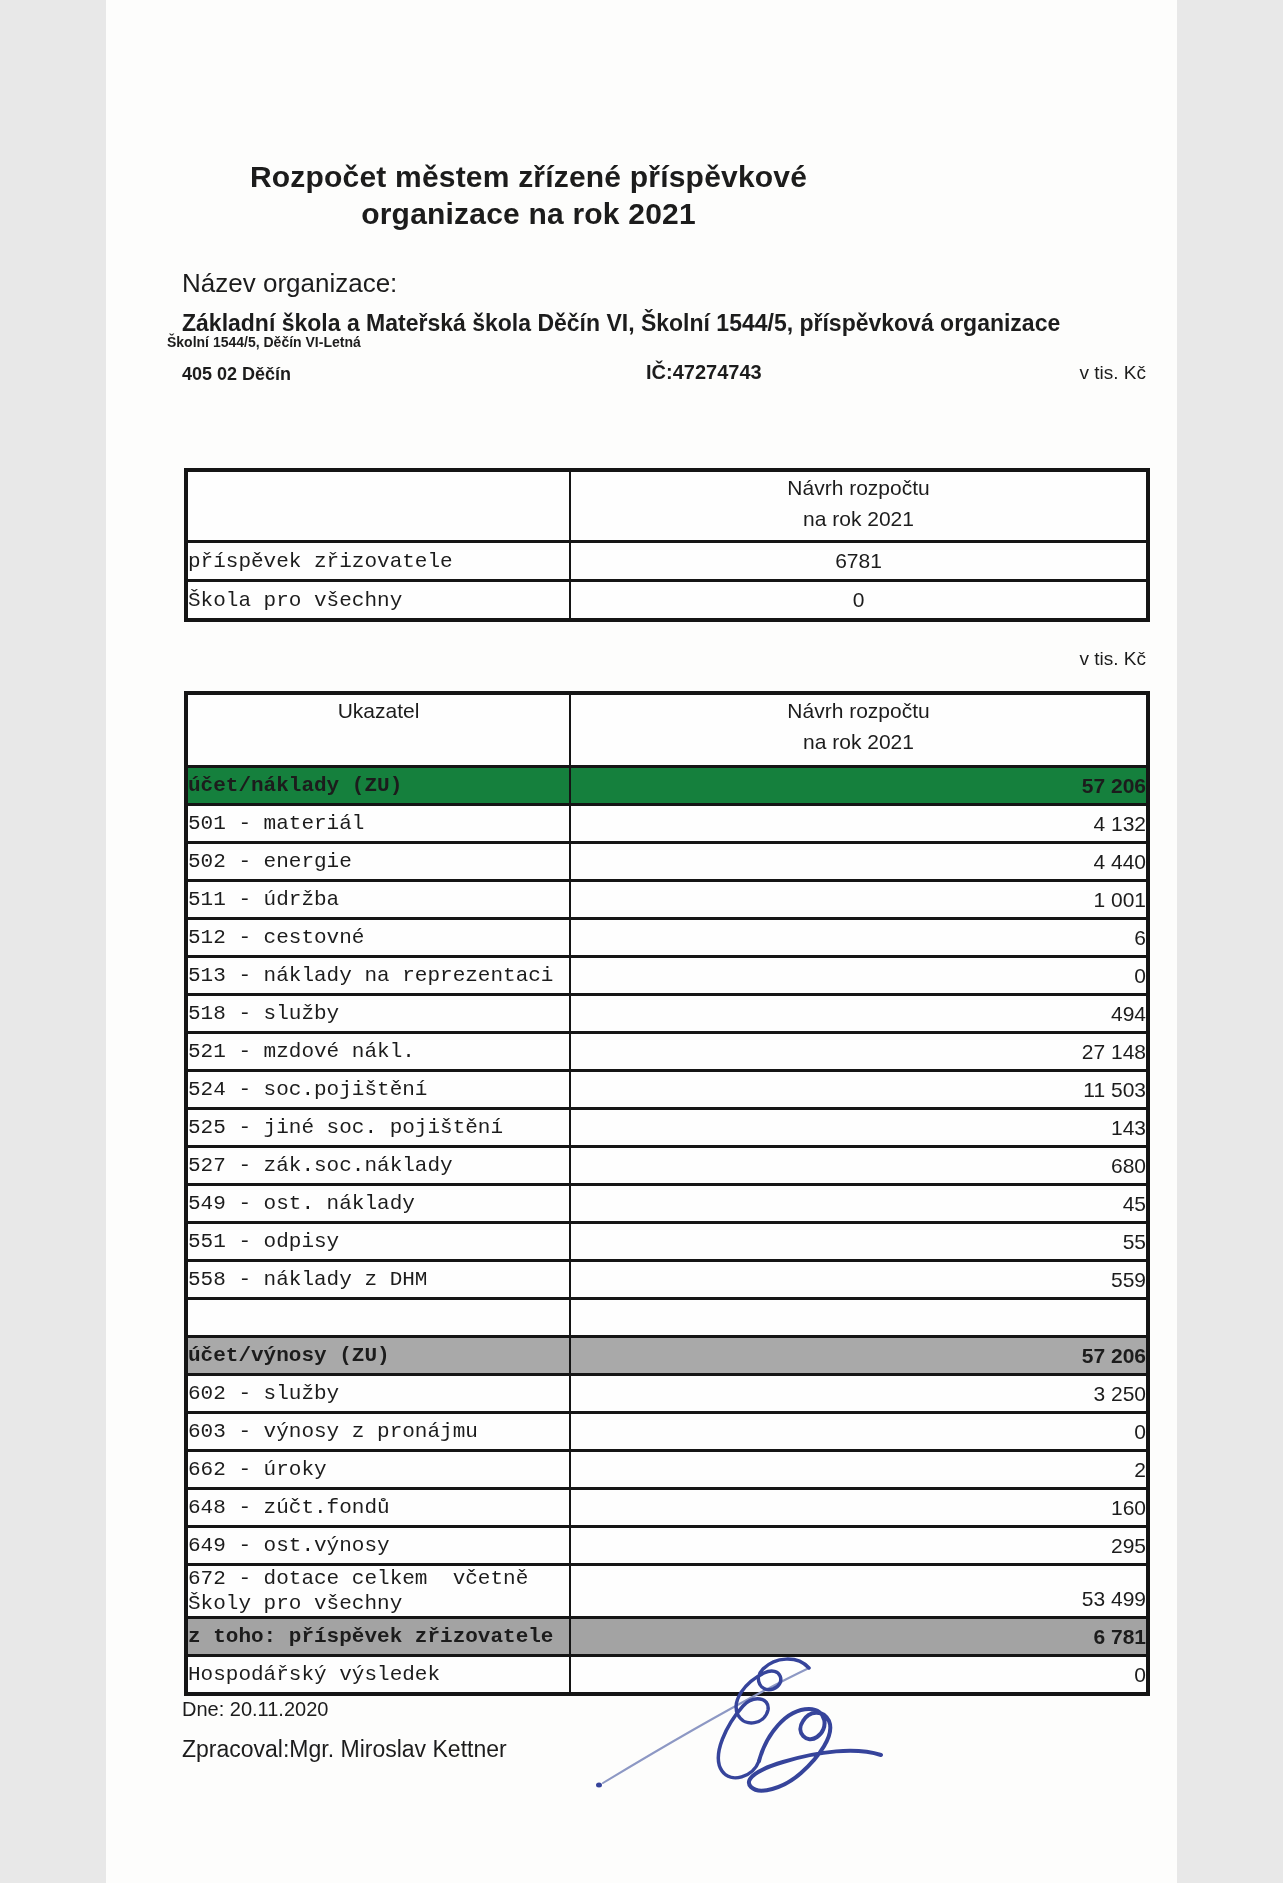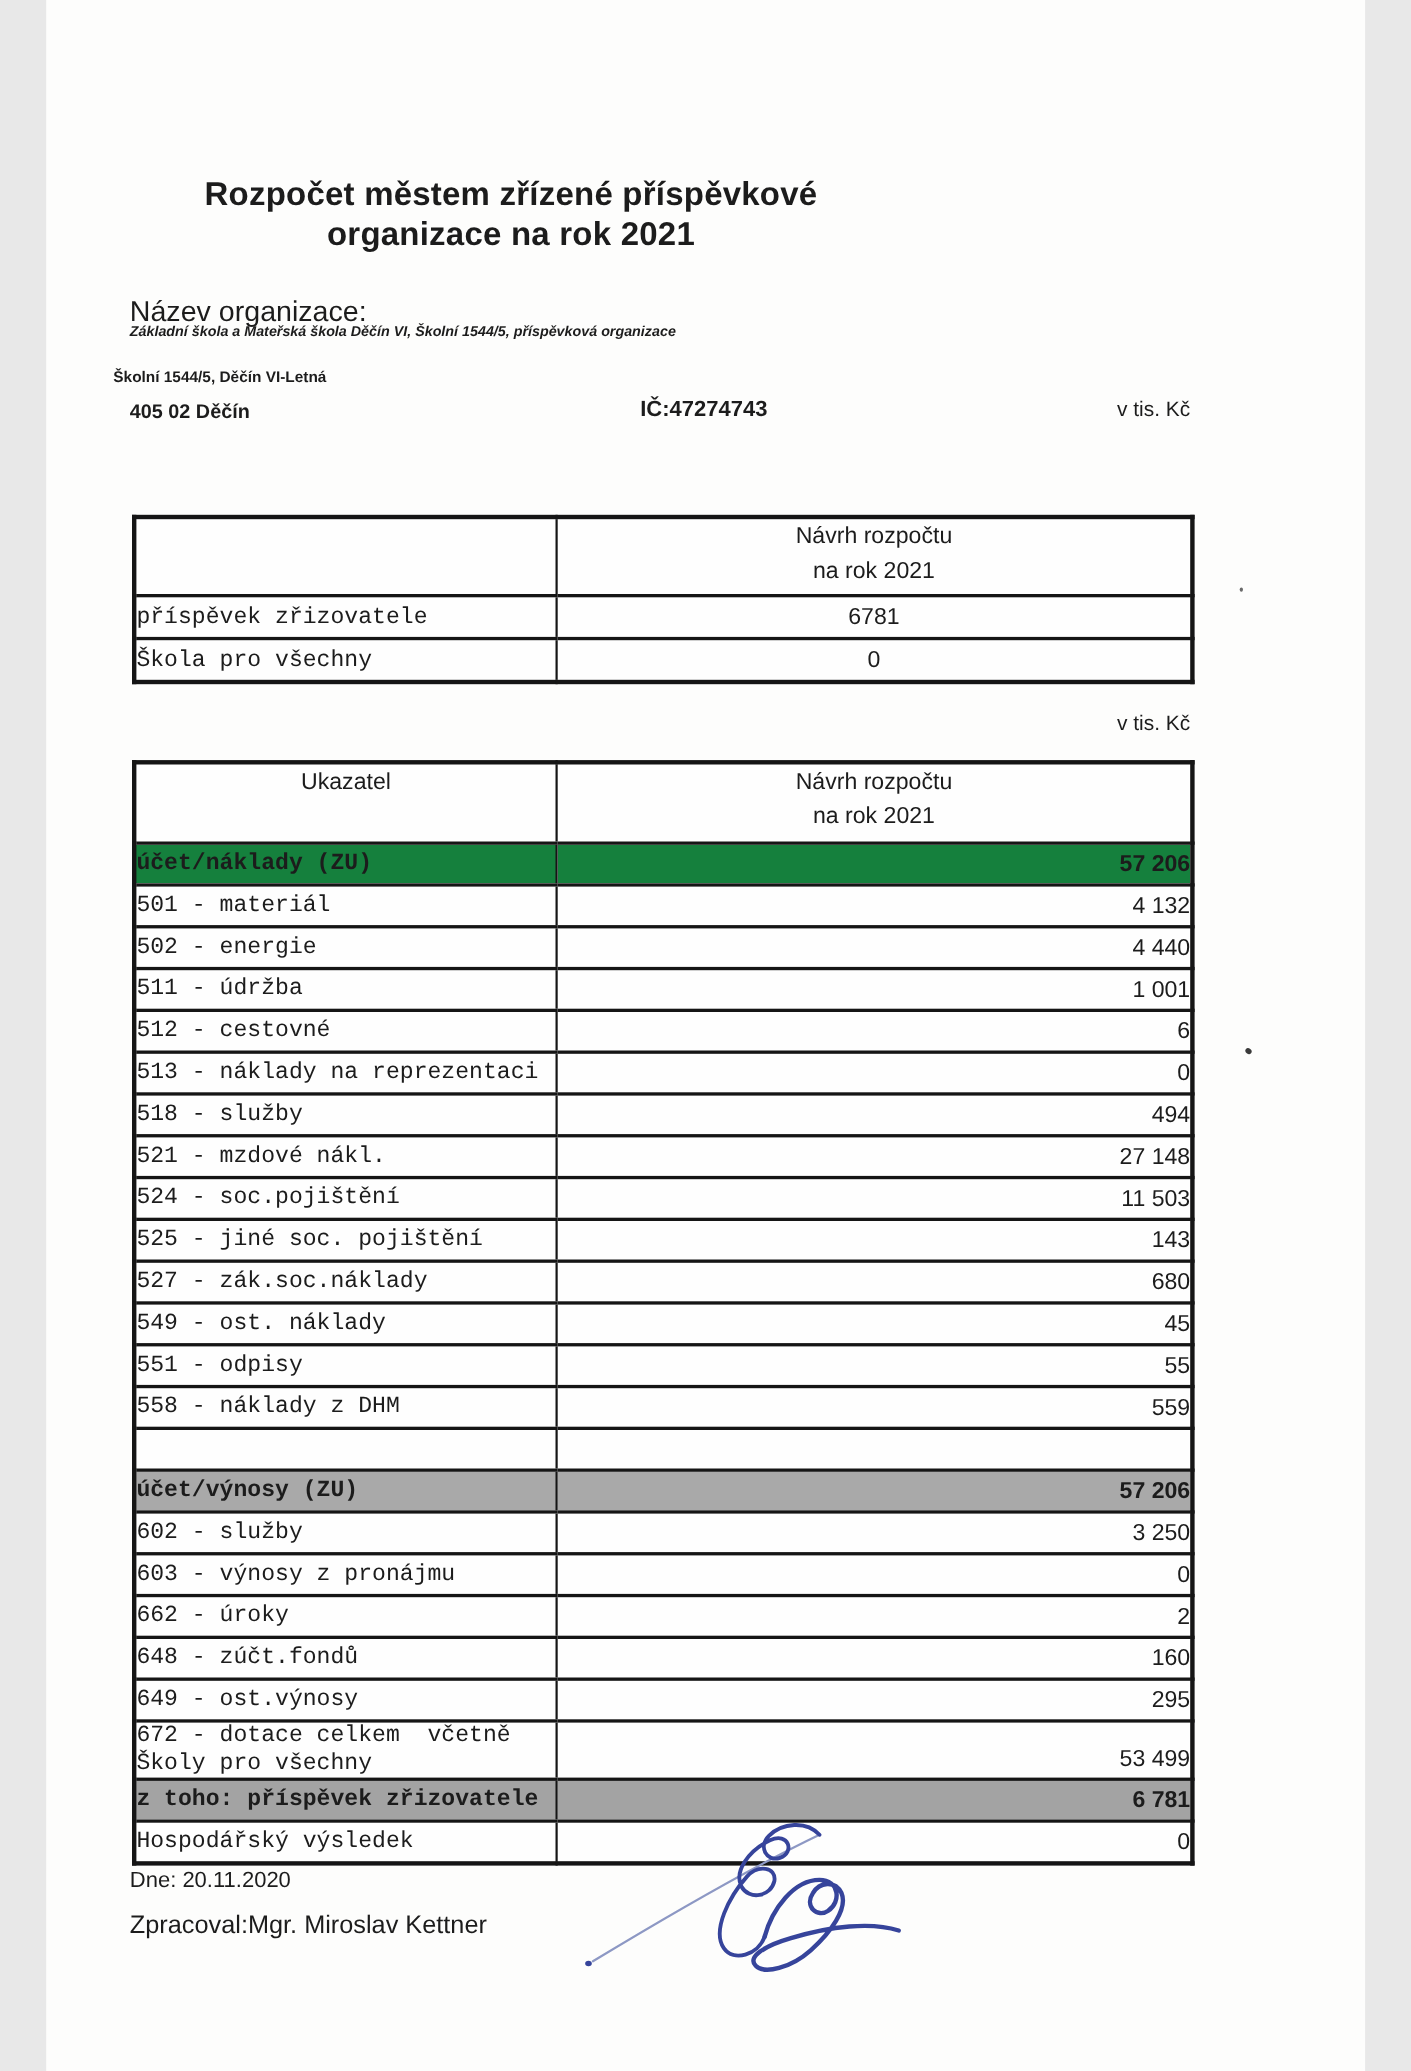--- a/index.html
+++ b/index.html
@@ -1,33 +1,33 @@
 <!DOCTYPE html>
 <html><head>
 <meta charset="utf-8">
 <style>
   html,body{margin:0;padding:0;background:#e8e8e8;}
   .page{
     position:relative;
-    width:1199px;height:1883px;
+    width:1071px;height:1883px;
     margin:0 auto;
     background:#fdfdfc;
     overflow:hidden;
     font-family:"Liberation Sans","DejaVu Sans",sans-serif;
     color:#1c1c1c;
     -webkit-font-smoothing:antialiased;
   }
   
   .title{
     position:absolute;left:100px;top:158px;width:645px;
     text-align:center;font-size:30px;font-weight:bold;line-height:37px;
     letter-spacing:0.2px;
   }
   .org-label{position:absolute;left:76px;top:268px;font-size:26px;}
-  .org-name{position:absolute;left:76px;top:293px;font-size:13px;font-weight:bold;font-style:italic;}
+  .org-name{position:absolute;left:76px;top:310px;font-size:23px;font-weight:bold;}
   .org-street{position:absolute;left:61px;top:334px;font-size:14px;font-weight:bold;}
   .org-city{position:absolute;left:76px;top:364px;font-size:18px;font-weight:bold;}
   .org-ic{position:absolute;left:540px;top:361px;font-size:20px;font-weight:bold;}
   .unit-note-1{position:absolute;left:78px;top:362px;width:962px;text-align:right;font-size:19px;}
   .unit-note-2{position:absolute;left:78px;top:648px;width:962px;text-align:right;font-size:19px;}
 
   
   table.doc{
     position:absolute;left:78px;
     border-collapse:collapse;

